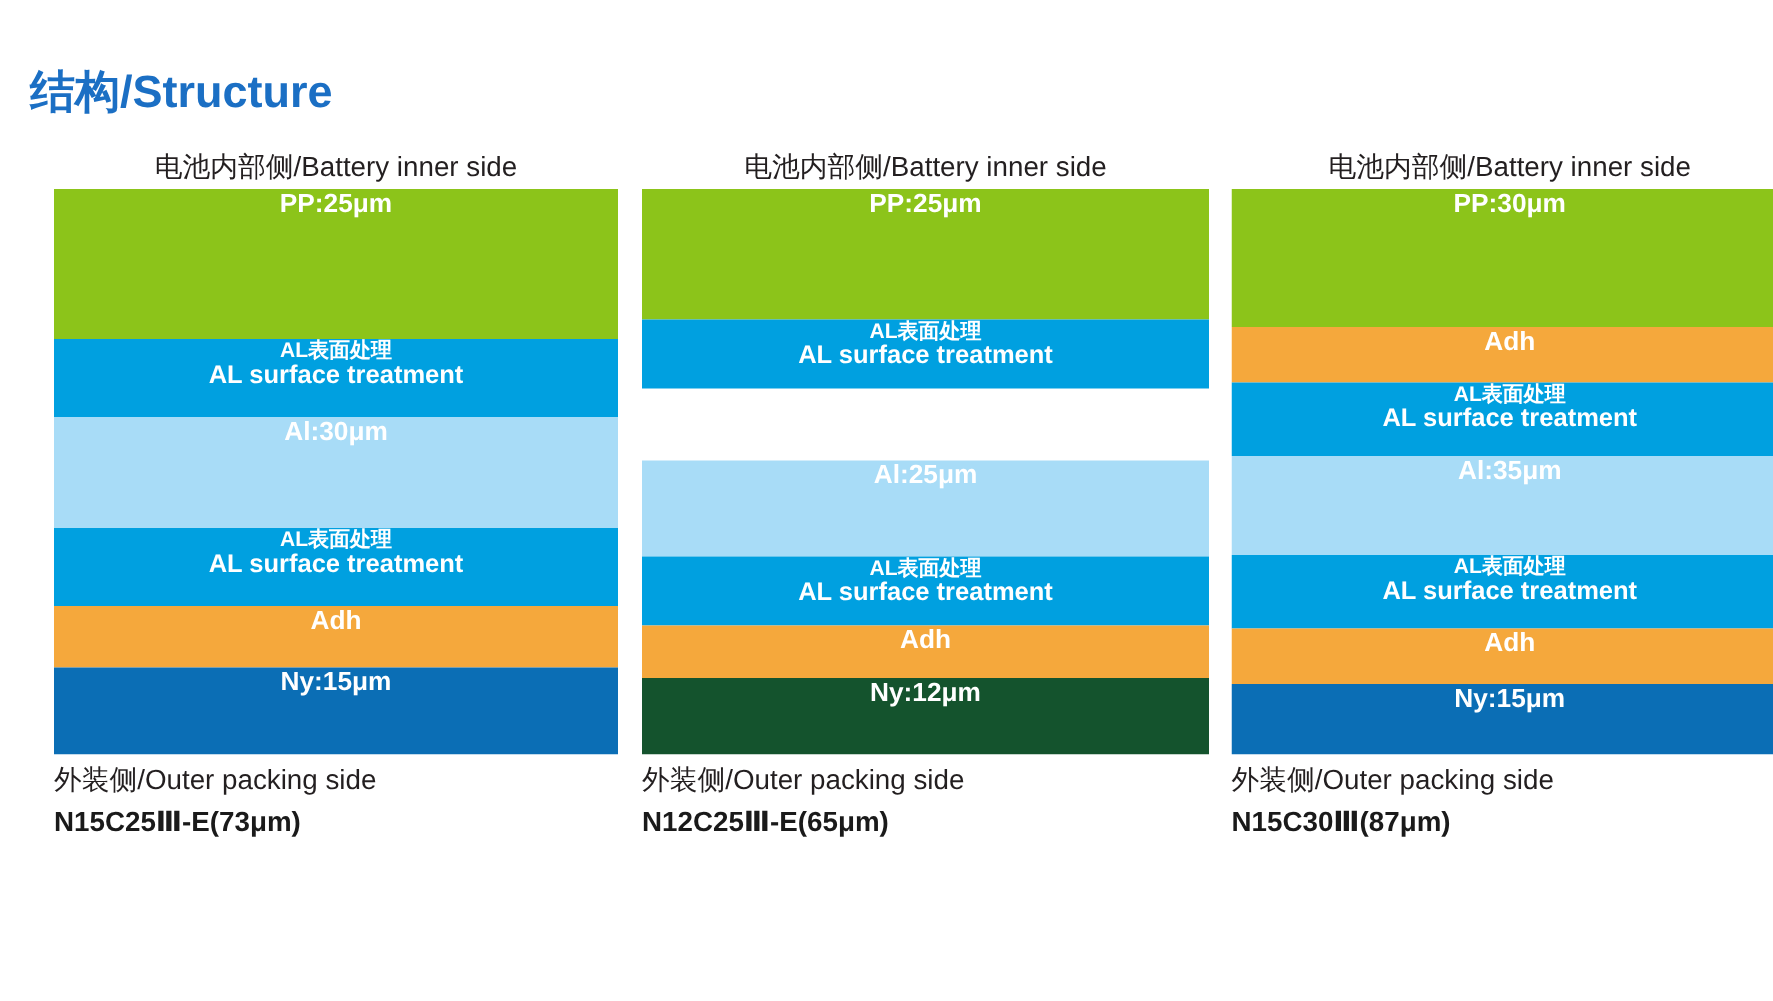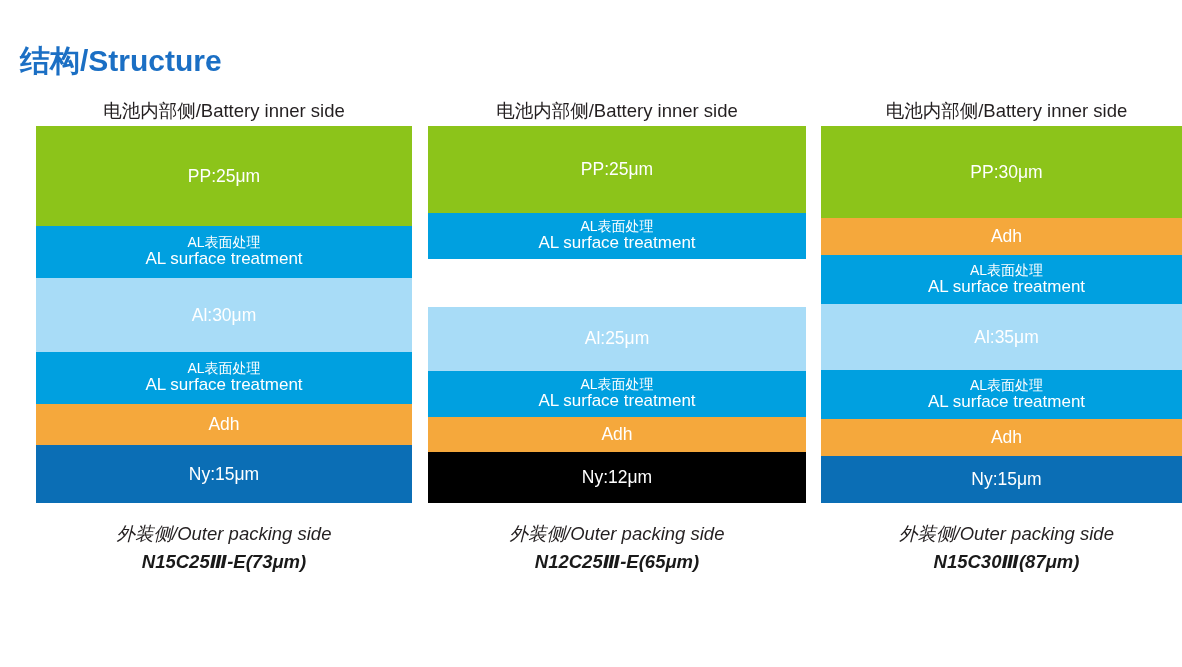--- a/index.html
+++ b/index.html
@@ -63,34 +63,33 @@
     height: 377px;
     display: flex;
     flex-direction: column;
     overflow: hidden;
   }
 
   .layer {
     display: flex;
     flex-direction: column;
     align-items: center;
-    justify-content: center;
     color: #ffffff;
     text-align: center;
     line-height: 1.08;
     box-sizing: border-box;
+    font-weight: bold;
   }
   .layer .l1 { font-size: 14px; }
   .layer .l2 { font-size: 17px; }
   .layer.single .l1 { font-size: 17.5px; }
 
   .caption-wrap {
-    margin-top: 18px;
-    text-align: center;
-    font-style: italic;
+    margin-top: 4px;
+    text-align: left;
   }
   .outer-side-label {
     font-size: 18.5px;
     line-height: 26px;
     color: #231f20;
     white-space: nowrap;
   }
   .product-code {
     font-size: 18.5px;
     line-height: 30px;
@@ -149,21 +148,21 @@
         <div class="layer single" style="background: rgb(168, 220, 247); flex: 74 0 0px; margin-top: 48px;">
           <span class="l1">Al:25μm</span>
         </div>
         <div class="layer" style="background: rgb(0, 160, 224); flex: 52 0 0px;">
           <span class="l1">AL表面处理</span>
           <span class="l2">AL surface treatment</span>
         </div>
         <div class="layer single" style="background: rgb(245, 168, 60); flex: 41 0 0px;">
           <span class="l1">Adh</span>
         </div>
-        <div class="layer single" style="background: #000000; flex: 58 0 0px;">
+        <div class="layer single" style="background: #14532d; flex: 58 0 0px;">
           <span class="l1">Ny:12μm</span>
         </div>
       </div>
     <div class="caption-wrap">
       <div class="outer-side-label">外装侧/Outer packing side</div>
       <div class="product-code">N12C25Ⅲ-E(65μm)</div>
     </div>
   </div>
 
   <div class="column col-3">

